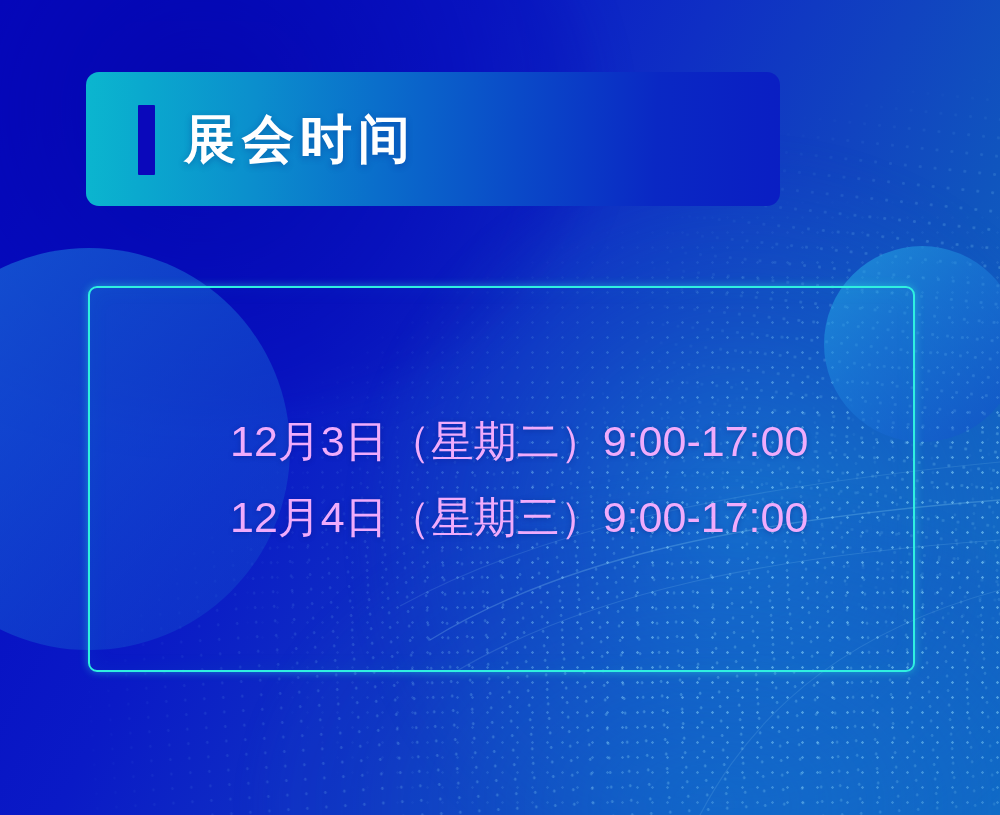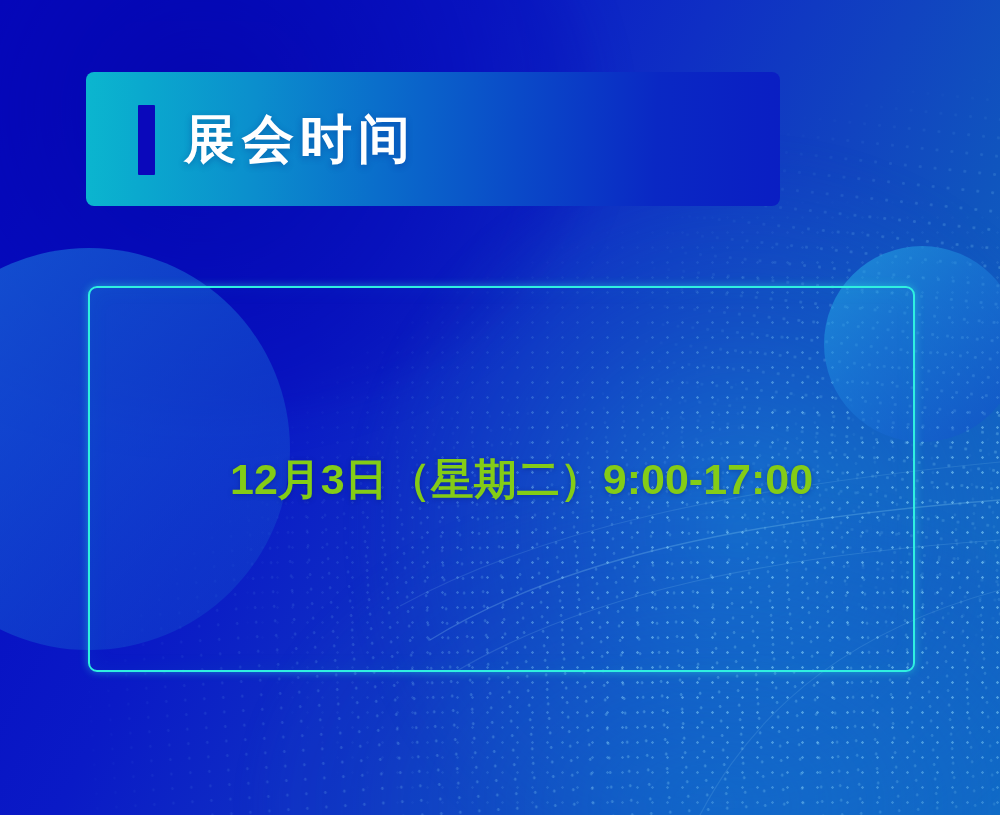--- a/index.html
+++ b/index.html
@@ -138,21 +138,21 @@
       rgba(16,62,200,0.42) 100%);
   }
 
   
   .banner {
     position: absolute;
     left: 86px;
     top: 72px;
     width: 694px;
     height: 134px;
-    border-radius: 8px;
+    border-radius: 13px;
     background: linear-gradient(92deg,
       #0bb6cf 0%,
       #0aa9ce 8%,
       #0b8fcd 24%,
       #0a6ecb 42%,
       #0a4ac8 62%,
       #0a28c4 82%,
       #0a1ec3 100%);
   }
   .banner-bar {
@@ -198,22 +198,22 @@
     width: 100%;
     height: 100%;
     display: flex;
     flex-direction: column;
     justify-content: center;
     padding-left: 140px;
     box-sizing: border-box;
   }
   .date-line {
     font-size: 43px;
-    font-weight: 700;
-    color: #84cc16;
+    font-weight: 400;
+    color: #f0abfc;
     line-height: 76px;
     white-space: nowrap;
     letter-spacing: 0px;
     text-shadow: 0 1px 5px rgba(0,20,110,0.35);
   }
 </style>
 </head>
 <body>
 
 <div id="stage">
@@ -238,16 +238,17 @@
   <div class="circle-right"></div>
 
   <div class="banner">
     <div class="banner-bar"></div>
     <div class="banner-title">展会时间</div>
   </div>
 
   <div class="card">
     <div class="card-lines">
       <div class="date-line">12月3日（星期二）9:00-17:00</div>
+      <div class="date-line">12月4日（星期三）9:00-17:00</div>
     </div>
   </div>
 
 </div>
 
 </body></html>

